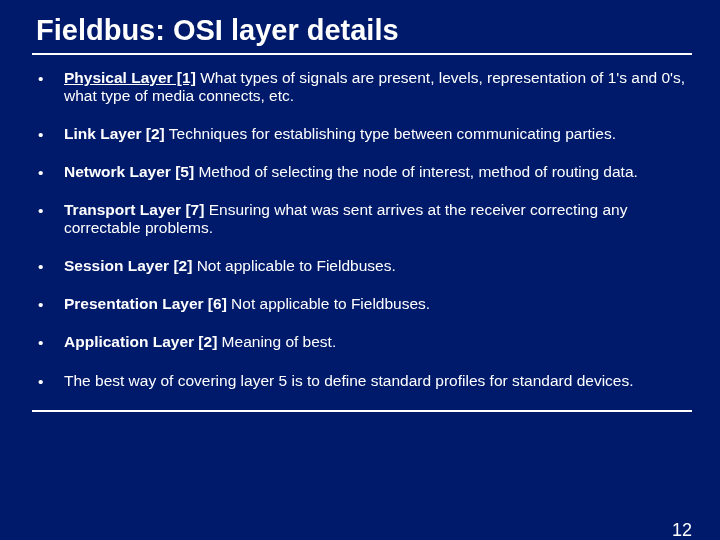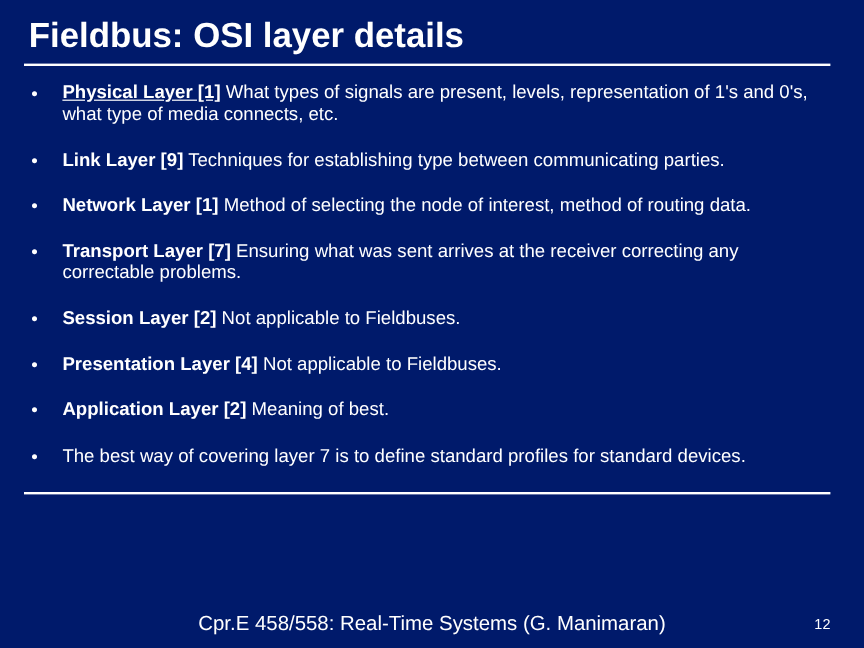--- a/index.html
+++ b/index.html
@@ -9,21 +9,21 @@
     height: 540px;
     background: #001a6b;
     font-family: Arial, Helvetica, sans-serif;
     color: #ffffff;
     overflow: hidden;
   }
   .slide {
     width: 720px;
     height: 540px;
     box-sizing: border-box;
-    padding: 14px 28px 0 20px;
+    padding: 14px 28px 0 32px;
     position: relative;
   }
   .title {
     font-size: 29px;
     font-weight: bold;
     margin: 0 0 6px 0;
     padding-left: 4px;
   }
   .rule {
     border: none;
@@ -71,81 +71,80 @@
     box-sizing: border-box;
     padding: 0 28px;
     display: flex;
     justify-content: center;
     align-items: center;
     font-size: 17px;
   }
   .pagenum {
     position: absolute;
     right: 28px;
-    font-size: 12px;
+    font-size: 18px;
   }
 </style>
 </head>
 <body>
 
 <div class="slide">
   <h1 class="title">Fieldbus: OSI layer details</h1>
   <hr class="rule">
 
   <ul class="bullets">
 
     <li>
       <span class="dot">•</span>
       <span class="text">
         <span class="bold u">Physical Layer [1]</span><span> What types of signals are present, levels, representation of 1's and 0's, what type of media connects, etc.</span>
       </span>
     </li>
     <li>
       <span class="dot">•</span>
       <span class="text">
-        <span class="bold">Link Layer [9]</span><span> Techniques for establishing type between communicating parties.</span>
+        <span class="bold">Link Layer [2]</span><span> Techniques for establishing type between communicating parties.</span>
       </span>
     </li>
     <li>
       <span class="dot">•</span>
       <span class="text">
-        <span class="bold">Network Layer [1]</span><span> Method of selecting the node of interest, method of routing data.</span>
+        <span class="bold">Network Layer [5]</span><span> Method of selecting the node of interest, method of routing data.</span>
       </span>
     </li>
     <li>
       <span class="dot">•</span>
       <span class="text">
         <span class="bold">Transport Layer [7]</span><span> Ensuring what was sent arrives at the receiver correcting any correctable problems.</span>
       </span>
     </li>
     <li>
       <span class="dot">•</span>
       <span class="text">
         <span class="bold">Session Layer [2]</span><span> Not applicable to Fieldbuses.</span>
       </span>
     </li>
     <li>
       <span class="dot">•</span>
       <span class="text">
-        <span class="bold">Presentation Layer [4]</span><span> Not applicable to Fieldbuses.</span>
+        <span class="bold">Presentation Layer [6]</span><span> Not applicable to Fieldbuses.</span>
       </span>
     </li>
     <li>
       <span class="dot">•</span>
       <span class="text">
         <span class="bold">Application Layer [2]</span><span> Meaning of best.</span>
       </span>
     </li>
     <li>
       <span class="dot">•</span>
       <span class="text">
-        <span>The best way of covering layer 7 is to define standard profiles for standard devices.</span>
+        <span>The best way of covering layer 5 is to define standard profiles for standard devices.</span>
       </span>
     </li>
   </ul>
 
   <hr class="rule-bottom">
 
   <div class="footer">
-    <span>Cpr.E 458/558: Real-Time Systems (G. Manimaran)</span>
     <span class="pagenum">12</span>
   </div>
 </div>
 
 </body></html>

